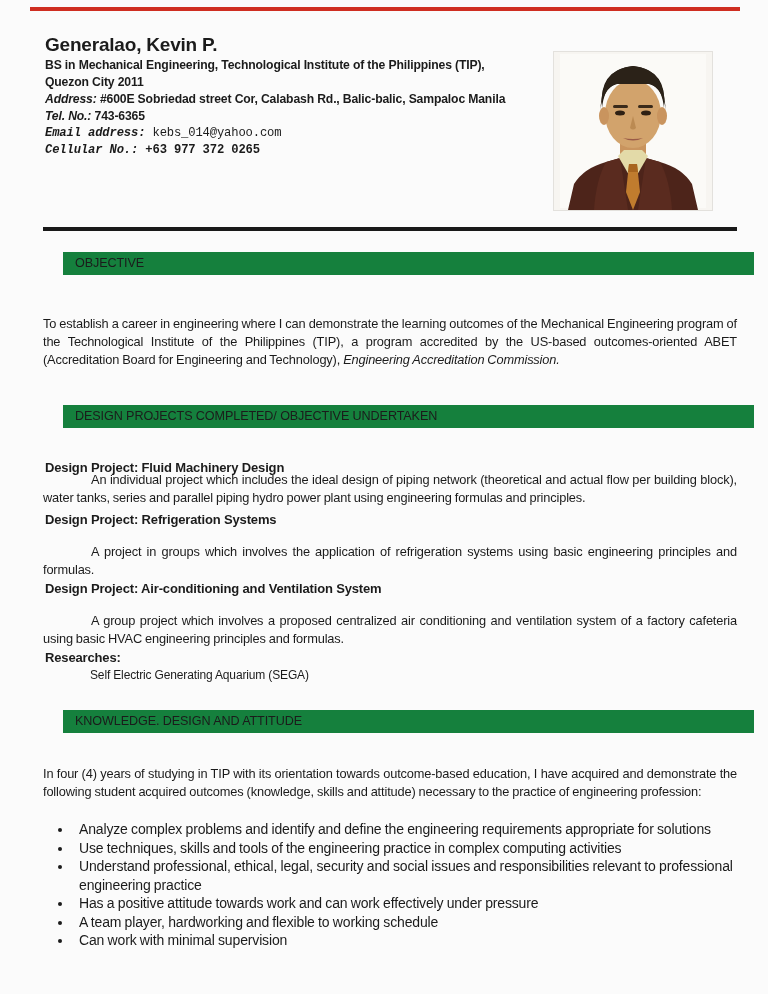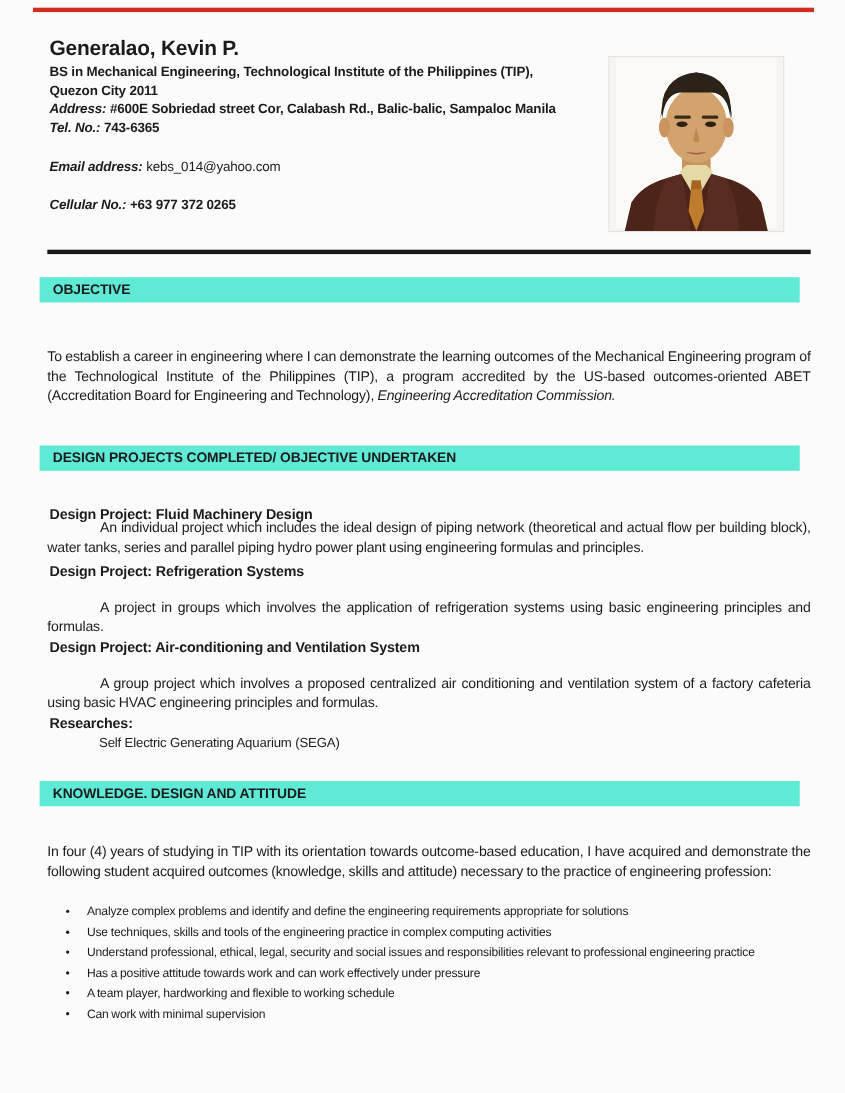--- a/index.html
+++ b/index.html
@@ -14,31 +14,31 @@
   .abs{position:absolute;}
   
   #top-rule{left:30px;top:7px;width:710px;height:4px;background:#cf2e21;}
   
   #header-block{left:45px;top:36px;width:515px;line-height:17px;font-size:12.2px;letter-spacing:-0.15px;}
   #name{font-size:19px;font-weight:bold;margin:0 0 4px 0;letter-spacing:-0.2px;}
   .hline{font-weight:bold;}
   .lbl{font-weight:bold;font-style:italic;}
   .val-bold{font-weight:bold;}
   .val-reg{font-weight:normal;}
-  .gap-line{margin-top:18px;}
+  .gap-line{font-family:Liberation Mono, monospace;}
   
   #photo-frame{left:554px;top:52px;width:158px;height:158px;background:#f8f6f2;
     box-shadow:0 0 0 1px #e3e1dd;}
   #photo-frame svg{display:block;width:100%;height:100%;}
   
   #header-divider{left:43px;top:227px;width:694px;height:4px;background:#191919;}
   
   .section-bar{
-    left:36px;width:691px;height:23px;background:#5eead4;
-    font-weight:bold;font-size:12.6px;letter-spacing:-0.1px;
+    left:63px;width:691px;height:23px;background:#15803d;
+    font-weight:normal;font-size:12.6px;letter-spacing:-0.1px;
     line-height:23px;padding-left:12px;box-sizing:border-box;
   }
   #bar-objective{top:252px;}
   #bar-projects{top:405px;}
   #bar-skills{top:710px;}
   
   .para{
     left:43px;width:694px;
     font-size:12.8px;line-height:18px;
     text-align:justify;letter-spacing:-0.15px;word-spacing:-0.4px;
@@ -46,21 +46,21 @@
   #objective-para{top:302px;}
   .proj-title{left:45px;font-size:13px;font-weight:bold;letter-spacing:-0.15px;}
   #proj1-title{top:460px;} #proj1-body{top:458px;}
   #proj2-title{top:512px;} #proj2-body{top:530px;}
   #proj3-title{top:581px;} #proj3-body{top:599px;}
   #researches-label{top:650px;}
   #researches-item{left:90px;top:668px;font-size:12px;letter-spacing:-0.15px;}
   .indent{text-indent:48px;}
   #skills-intro{top:752px;}
   #skills-bullets{left:45px;top:820px;width:690px;margin:0;padding:0 0 0 28px;
-    font-size:11px;line-height:18.5px;letter-spacing:-0.15px;word-spacing:-0.4px;}
+    font-size:14px;line-height:18.5px;letter-spacing:-0.15px;word-spacing:-0.4px;}
   #skills-bullets li{margin:0;padding-left:6px;text-align:left;}
   .em{font-style:italic;}
 </style>
 </head>
 <body>
 
 <div class="abs" id="top-rule"></div>
 
 <div class="abs" id="header-block">
   <h1 id="name">Generalao, Kevin P.</h1>

